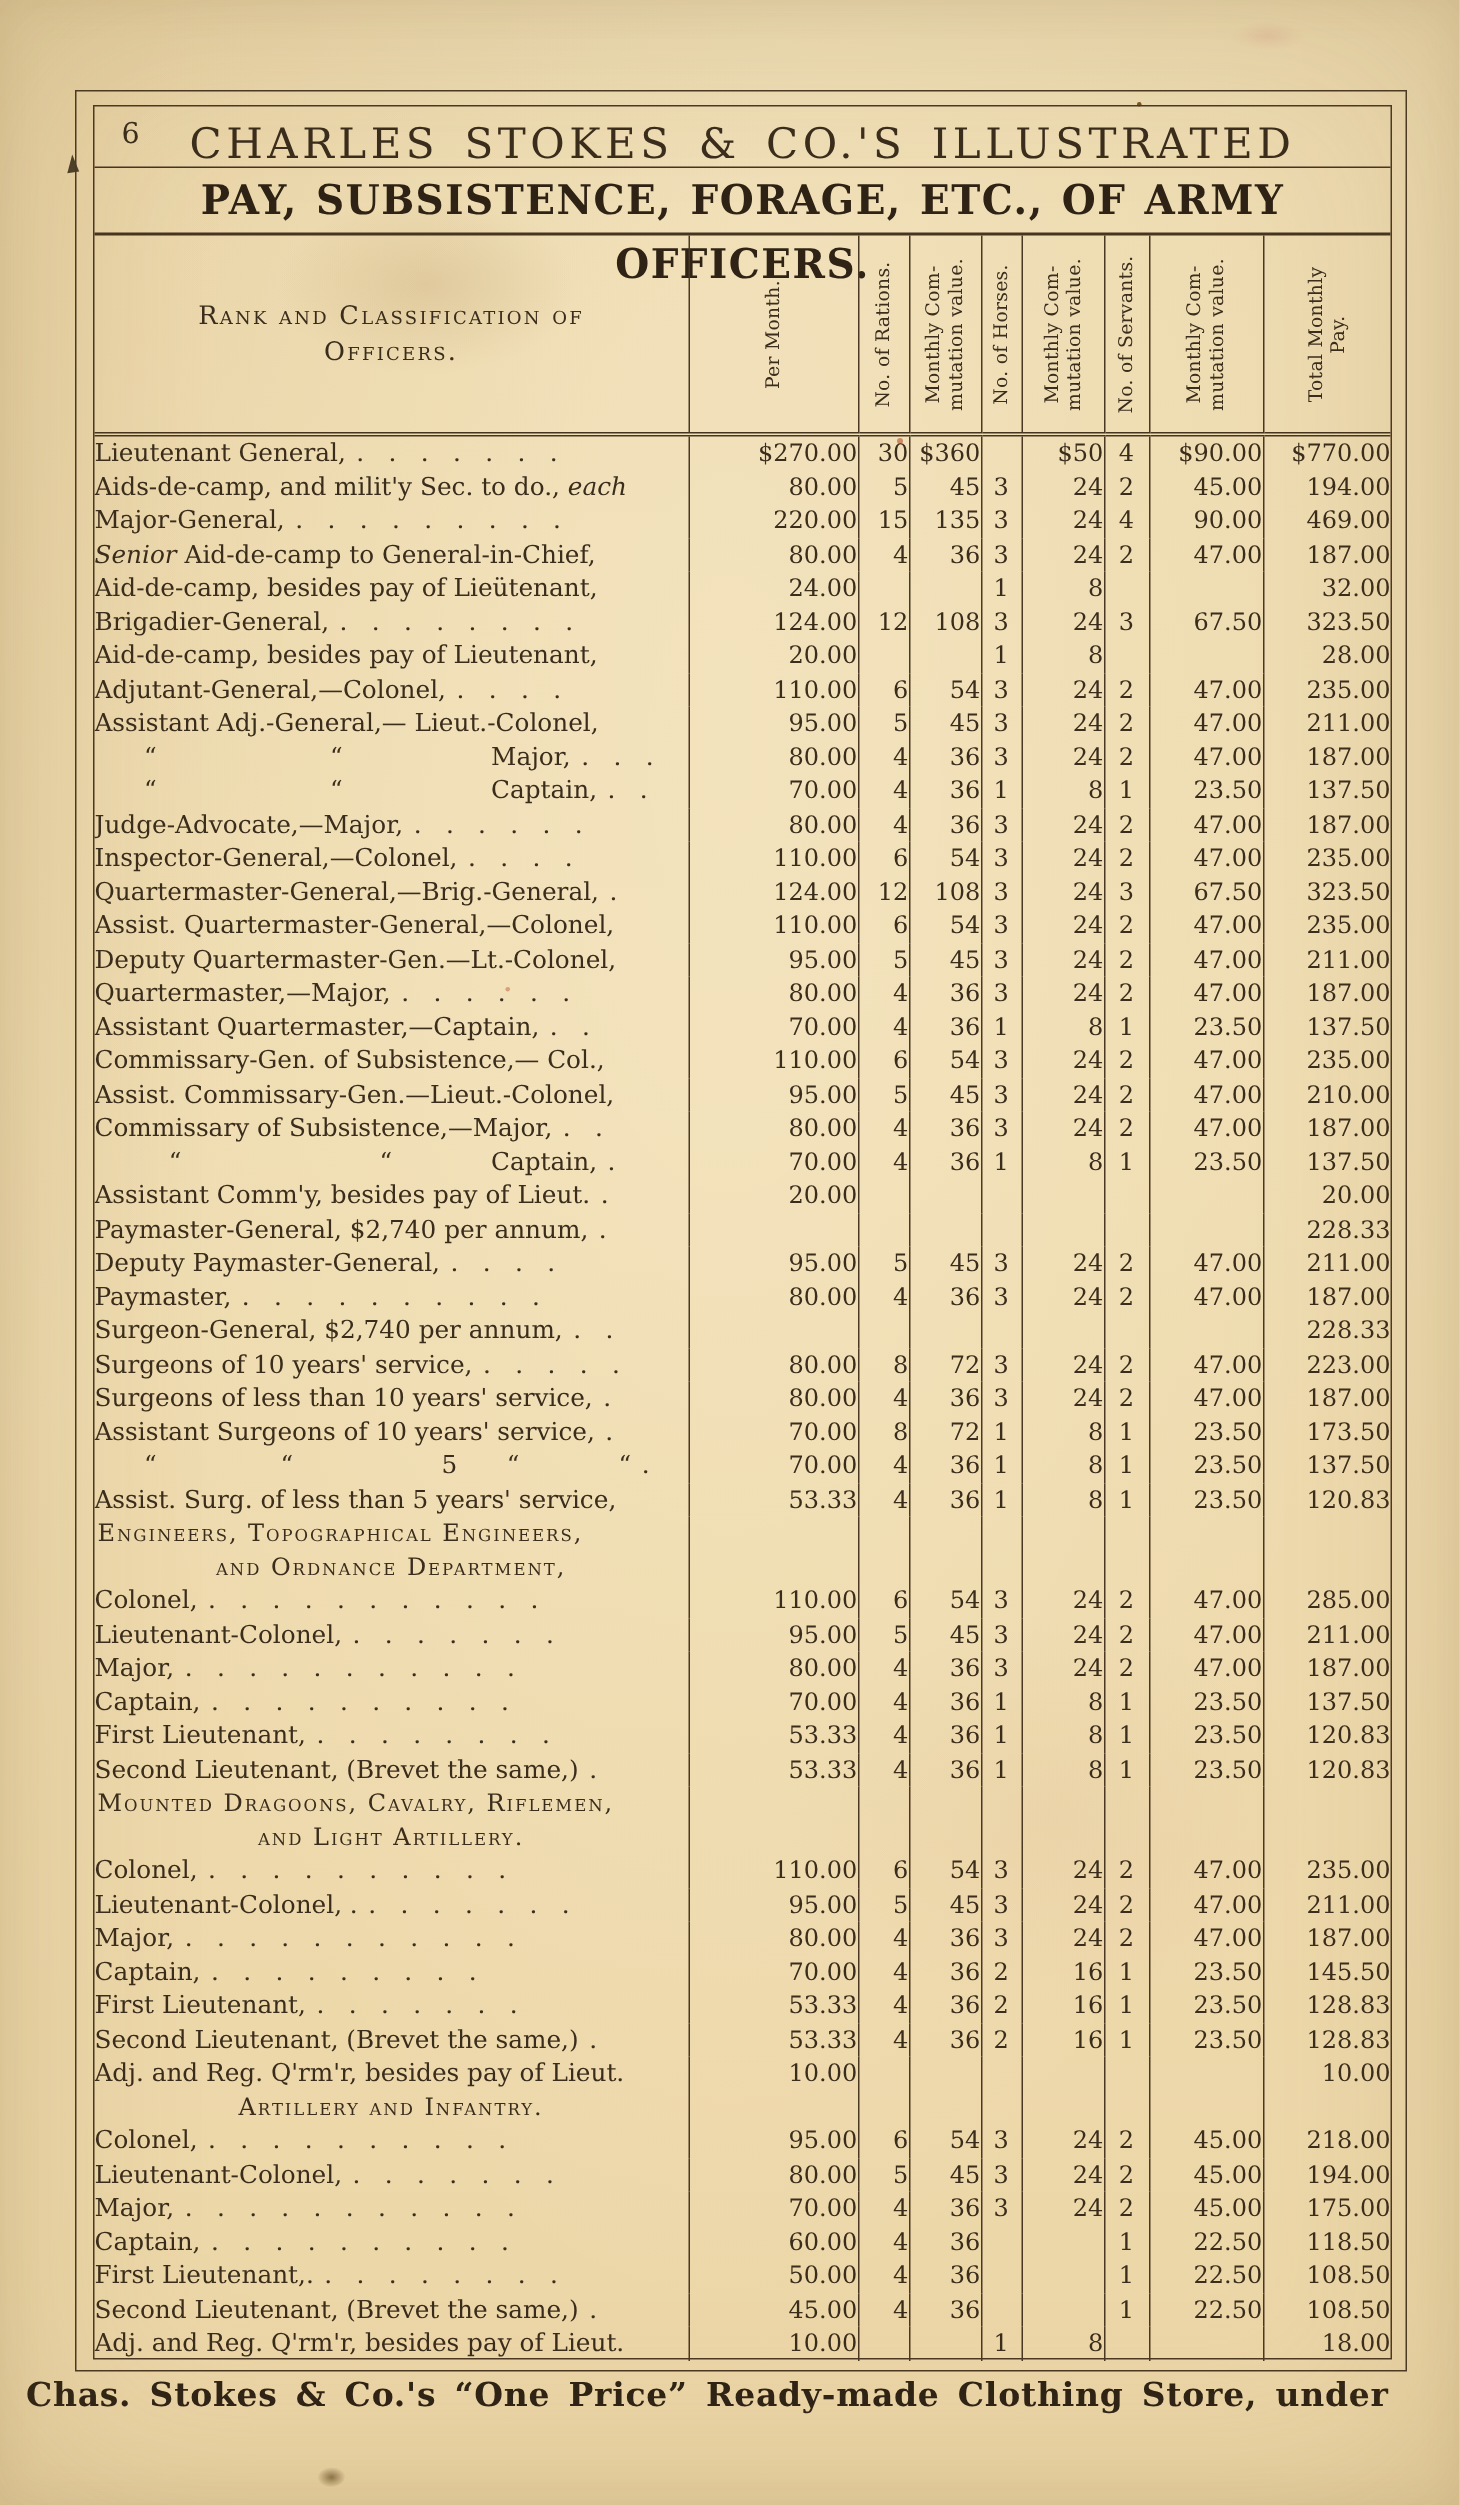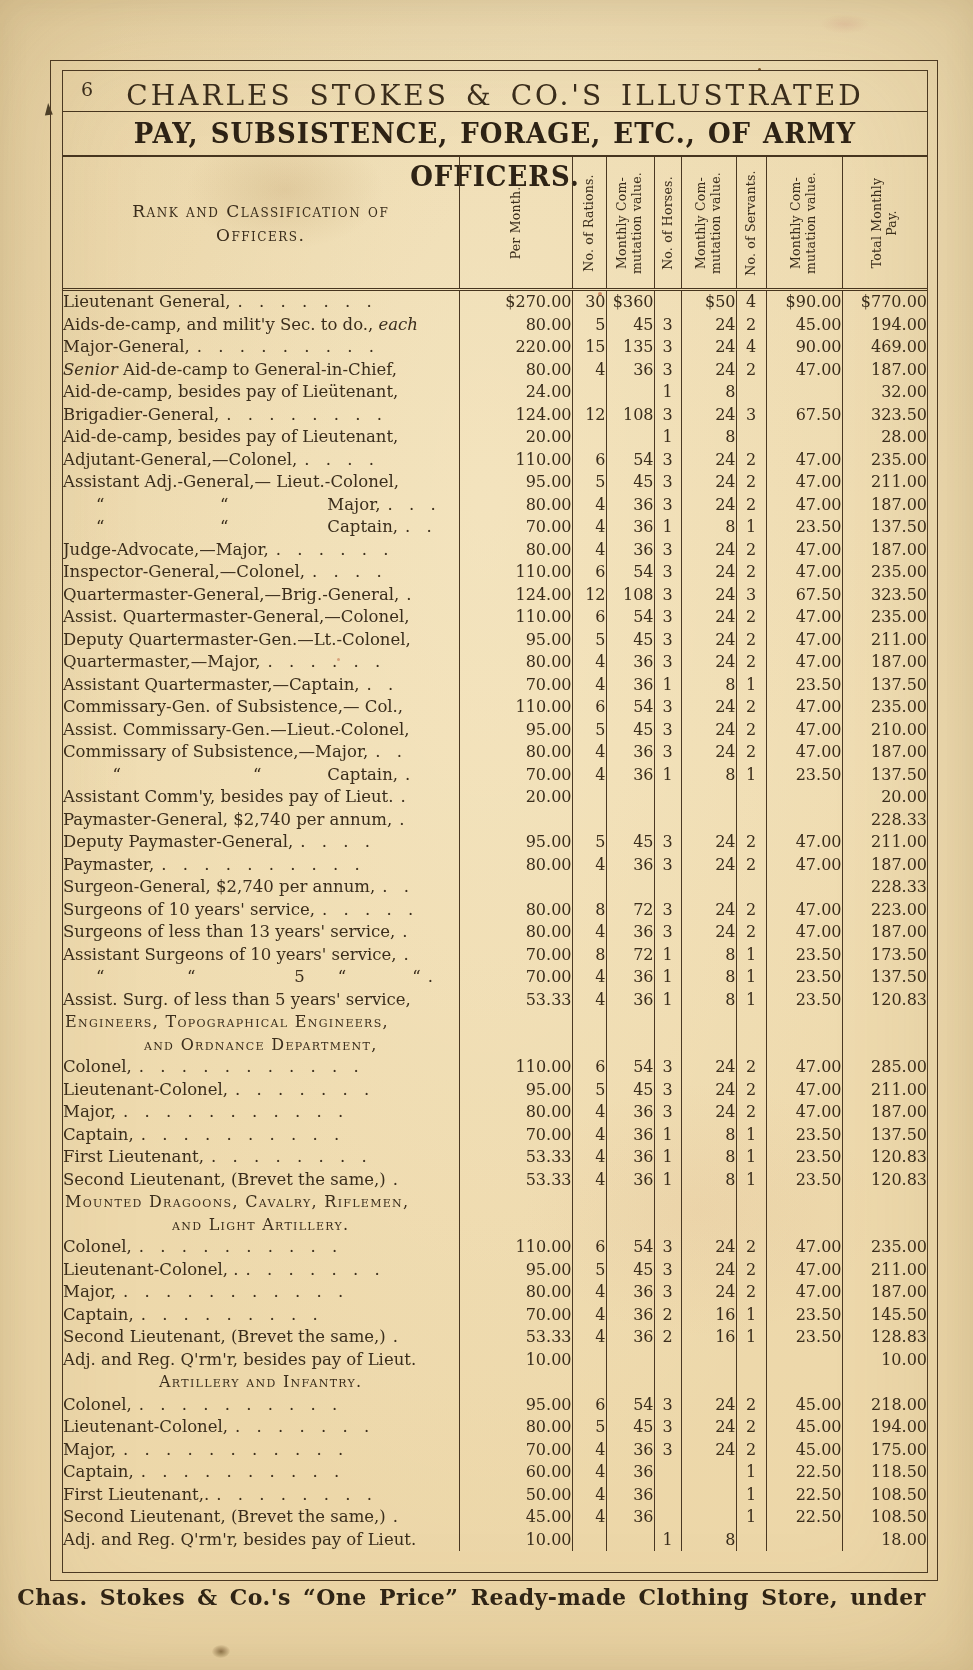--- a/index.html
+++ b/index.html
@@ -477,21 +477,21 @@
             <td class="bcol c0">80.00</td>
             <td class="bcol c1">8</td>
             <td class="bcol c2">72</td>
             <td class="bcol c3">3</td>
             <td class="bcol c4">24</td>
             <td class="bcol c5">2</td>
             <td class="bcol c6">47.00</td>
             <td class="bcol c7">223.00</td>
           </tr>
           <tr>
-            <td class="c-name"><span>Surgeons of less than 13 years' service,</span><span class="dots">.</span></td>
+            <td class="c-name"><span>Surgeons of less than 10 years' service,</span><span class="dots">.</span></td>
             <td class="bcol c0">80.00</td>
             <td class="bcol c1">4</td>
             <td class="bcol c2">36</td>
             <td class="bcol c3">3</td>
             <td class="bcol c4">24</td>
             <td class="bcol c5">2</td>
             <td class="bcol c6">47.00</td>
             <td class="bcol c7">187.00</td>
           </tr>
           <tr>
@@ -653,20 +653,31 @@
             <td class="bcol c0">70.00</td>
             <td class="bcol c1">4</td>
             <td class="bcol c2">36</td>
             <td class="bcol c3">2</td>
             <td class="bcol c4">16</td>
             <td class="bcol c5">1</td>
             <td class="bcol c6">23.50</td>
             <td class="bcol c7">145.50</td>
           </tr>
           <tr>
+            <td class="c-name"><span>First Lieutenant,</span><span class="dots">. . . . . . .</span></td>
+            <td class="bcol c0">53.33</td>
+            <td class="bcol c1">4</td>
+            <td class="bcol c2">36</td>
+            <td class="bcol c3">2</td>
+            <td class="bcol c4">16</td>
+            <td class="bcol c5">1</td>
+            <td class="bcol c6">23.50</td>
+            <td class="bcol c7">128.83</td>
+          </tr>
+          <tr>
             <td class="c-name"><span>Second Lieutenant, (Brevet the same,)</span><span class="dots">.</span></td>
             <td class="bcol c0">53.33</td>
             <td class="bcol c1">4</td>
             <td class="bcol c2">36</td>
             <td class="bcol c3">2</td>
             <td class="bcol c4">16</td>
             <td class="bcol c5">1</td>
             <td class="bcol c6">23.50</td>
             <td class="bcol c7">128.83</td>
           </tr>

